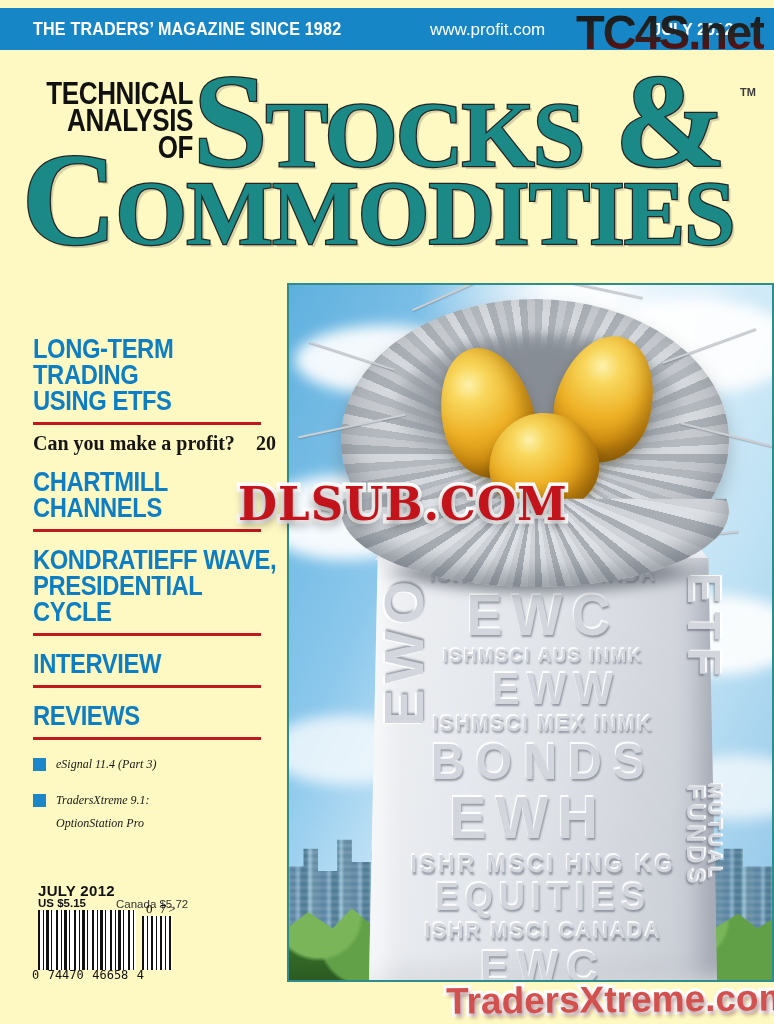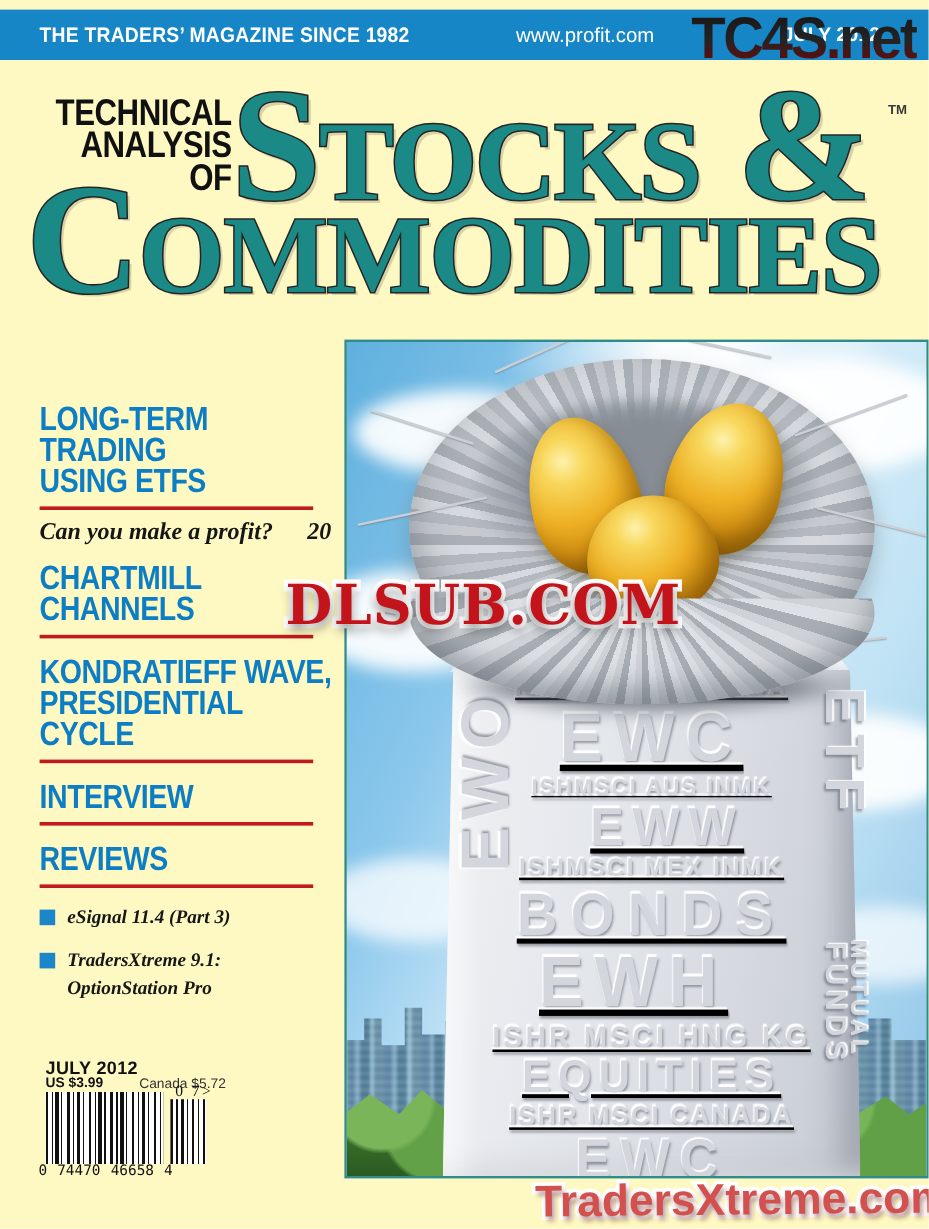--- a/index.html
+++ b/index.html
@@ -63,28 +63,28 @@
   .contents { position:absolute; left:33px; top:336px; width:250px; }
   .art { margin-bottom:15px; }
   .art-title {
     font-weight:bold; font-size:28px; line-height:26px; color:#0d7ec4;
     transform:scaleX(.85); transform-origin:0 0; width:294px;
     white-space:pre-line; letter-spacing:-.5px;
   }
   .art-rule { width:228px; height:3px; background:#bf1a1f; margin-top:8px; }
   .art-sub {
     margin-top:7px; width:243px; display:flex; justify-content:space-between;
-    font-family:"Liberation Serif", serif; font-style:italic; font-weight:bold;
+    font-family:"Liberation Serif", serif; font-weight:bold;
     font-size:20px; color:#161616; line-height:22px;
   }
   .rev-item { display:flex; margin-top:13px; width:250px; }
   .rev-sq { width:13px; height:13px; background:#1b86c8; margin:5px 10px 0 0; flex:none; }
   .rev-text {
-    font-family:"Liberation Serif", serif; font-style:italic; font-weight:bold;
-    font-size:16px; line-height:23px; color:#161616; white-space:pre-line;
+    font-family:"Liberation Serif", serif; font-style:italic; font-weight:normal;
+    font-size:12px; line-height:23px; color:#161616; white-space:pre-line;
   }
   .f-issue { position:absolute; left:38px; top:882px; font-size:15px; font-weight:bold; color:#111; letter-spacing:.3px; }
   .f-us    { position:absolute; left:38px; top:897px; font-size:11.5px; font-weight:bold; color:#111; }
   .f-ca    { position:absolute; left:116px; top:898px; font-size:11.5px; color:#333; }
   .barcode {
     position:absolute; left:38px; top:910px; width:98px; height:60px;
     background:repeating-linear-gradient(90deg,#111 0 2px,#fff 2px 5px,#111 5px 6px,#fff 6px 8px,#111 8px 11px,#fff 11px 13px,#111 13px 14px,#fff 14px 18px);
   }
   .barcode-digits {
     position:absolute; left:32px; top:968px; width:112px; display:flex; justify-content:space-between;
@@ -131,21 +131,20 @@
   .ped-top {
     position:absolute; left:86px; top:262px; width:334px; height:13px;
     background:linear-gradient(#f9fbfd,#e1e5ea);
     clip-path:polygon(3% 0,97% 0,100% 100%,0 100%);
   }
   .pedestal {
     position:absolute; left:80px; top:273px; width:348px; height:422px; overflow:hidden;
     background:linear-gradient(100deg,#f0f2f5 0%,#e1e4e9 45%,#c6cad2 100%);
     clip-path:polygon(2.5% 0,97.5% 0,100% 100%,0 100%);
     box-shadow:inset 16px 0 22px rgba(255,255,255,.65), inset -16px 0 26px rgba(110,118,132,.45);
-    text-decoration:underline;
   }
   .ped-row {
     text-align:center; font-weight:bold; color:#d3d7dd; white-space:nowrap;
     text-shadow:-1px -2px 1px rgba(255,255,255,.95), 1px 2px 2px rgba(96,102,114,.6);
     transform:scaleY(1.06); line-height:1.08;
   }
   .pr0  { font-size:20px; letter-spacing:2px; margin-top:6px; }
   .pr1  { font-size:54px; letter-spacing:9px;  }
   .pr2  { font-size:18px; letter-spacing:2px; margin-top:3px; }
   .pr3  { font-size:42px; letter-spacing:7px; margin-left:26px; }
@@ -308,21 +307,21 @@
       </div>
       <div class="rev-item">
         <span class="rev-sq"></span>
         <span class="rev-text">TradersXtreme 9.1:
 OptionStation Pro</span>
       </div>
     </div>
   </div>
 
   <div class="f-issue">JULY 2012</div>
-  <div class="f-us">US $3.99</div>
+  <div class="f-us">US $5.15</div>
   <div class="f-ca">Canada $5.72</div>
   <div class="barcode"></div>
   <div class="barcode-digits">
     <span>0</span>
     <span>74470</span>
     <span>46658</span>
     <span>4</span>
   </div>
   <div class="supp-label">0 7&gt;</div>
   <div class="supp-bars"></div>

